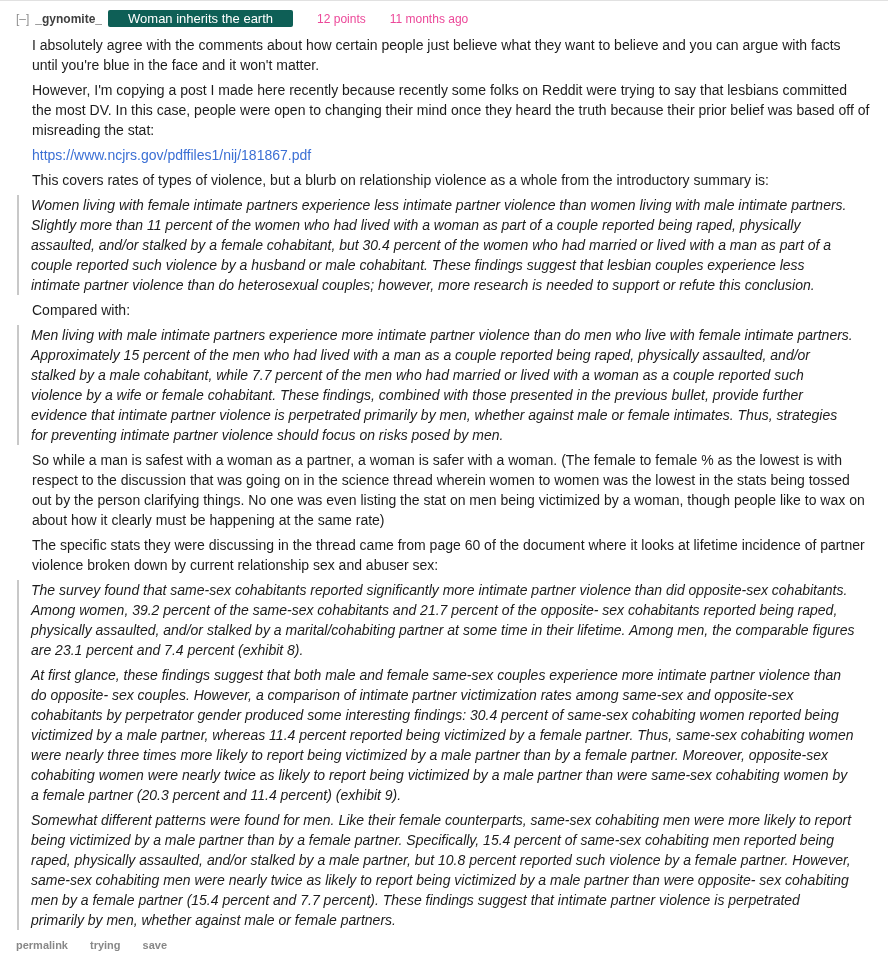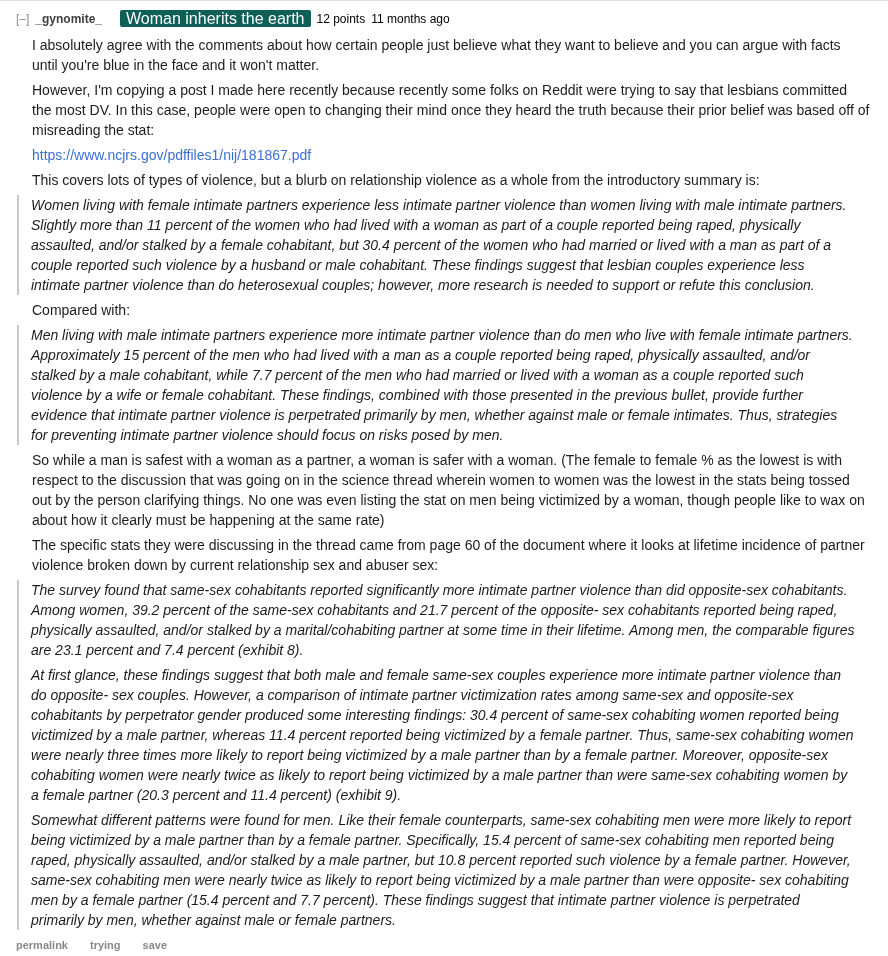--- a/index.html
+++ b/index.html
@@ -33,30 +33,29 @@
   }
   .author {
     color: #3f3f3f;
     font-weight: bold;
     text-decoration: none;
     cursor: pointer;
   }
   .flair {
     background: #0e5f56;
     color: #ffffff;
-    font-size: 16px;
+    font-size: 13px;
     line-height: 13px;
-    padding: 2px 6px;
+    padding: 2px 20px;
     border-radius: 2px;
     white-space: nowrap;
-    margin-left: 12px;
   }
   .meta {
-    color: #000000;
-    margin-left: 0;
+    color: #ec4899;
+    margin-left: 18px;
   }
   .md {
     font-size: 14px;
     line-height: 20px;
     color: #1c1c1c;
   }
   .md p {
     margin: 0 0 5px 16px;
   }
   .md blockquote {
@@ -97,21 +96,21 @@
     <a class="author">_gynomite_</a>
     <span class="flair">Woman inherits the earth</span>
     <span class="meta">12 points</span>
     <span class="meta">11 months ago</span>
   </div>
 
   <div class="md">
     <p>I absolutely agree with the comments about how certain people just believe what they want to believe and you can argue with facts until you're blue in the face and it won't matter.</p>
     <p>However, I'm copying a post I made here recently because recently some folks on Reddit were trying to say that lesbians committed the most DV. In this case, people were open to changing their mind once they heard the truth because their prior belief was based off of misreading the stat:</p>
     <p><a class="doc-link">https://www.ncjrs.gov/pdffiles1/nij/181867.pdf</a></p>
-    <p>This covers lots of types of violence, but a blurb on relationship violence as a whole from the introductory summary is:</p>
+    <p>This covers rates of types of violence, but a blurb on relationship violence as a whole from the introductory summary is:</p>
 
     <blockquote>
       <p>Women living with female intimate partners experience less intimate partner violence than women living with male intimate partners. Slightly more than 11 percent of the women who had lived with a woman as part of a couple reported being raped, physically assaulted, and/or stalked by a female cohabitant, but 30.4 percent of the women who had married or lived with a man as part of a couple reported such violence by a husband or male cohabitant. These findings suggest that lesbian couples experience less intimate partner violence than do heterosexual couples; however, more research is needed to support or refute this conclusion.</p>
     </blockquote>
 
     <p>Compared with:</p>
 
     <blockquote>
       <p>Men living with male intimate partners experience more intimate partner violence than do men who live with female intimate partners. Approximately 15 percent of the men who had lived with a man as a couple reported being raped, physically assaulted, and/or stalked by a male cohabitant, while 7.7 percent of the men who had married or lived with a woman as a couple reported such violence by a wife or female cohabitant. These findings, combined with those presented in the previous bullet, provide further evidence that intimate partner violence is perpetrated primarily by men, whether against male or female intimates. Thus, strategies for preventing intimate partner violence should focus on risks posed by men.</p>
     </blockquote>

